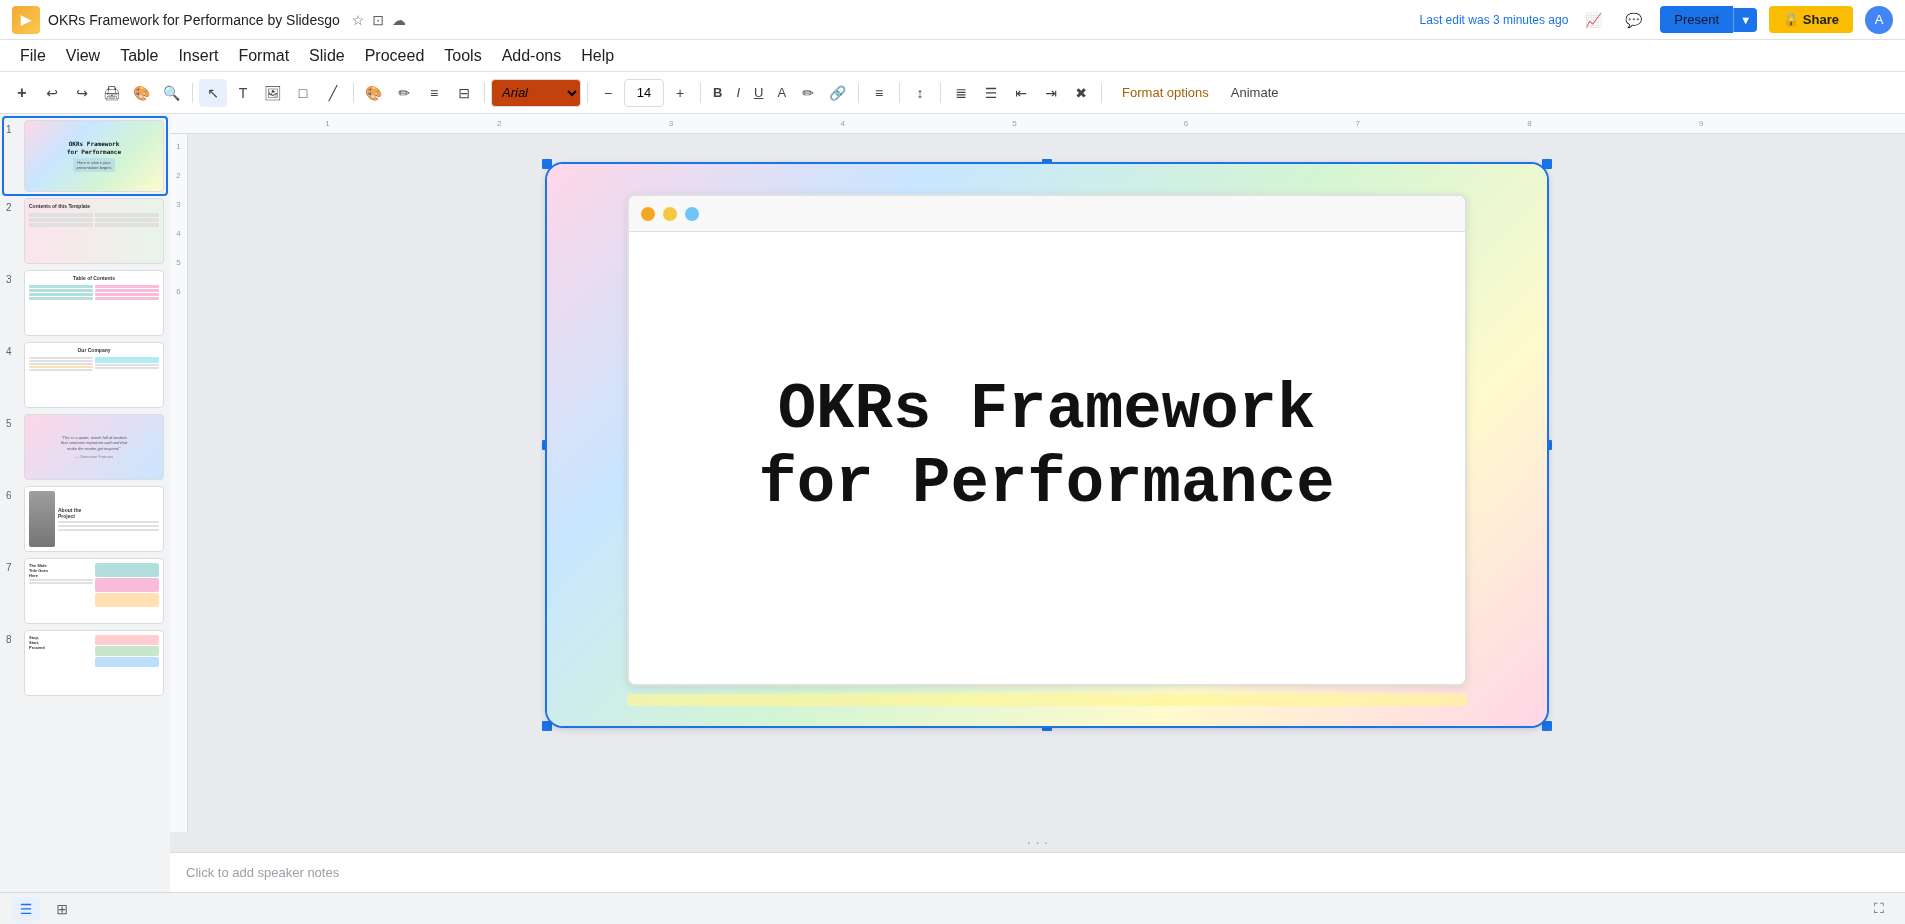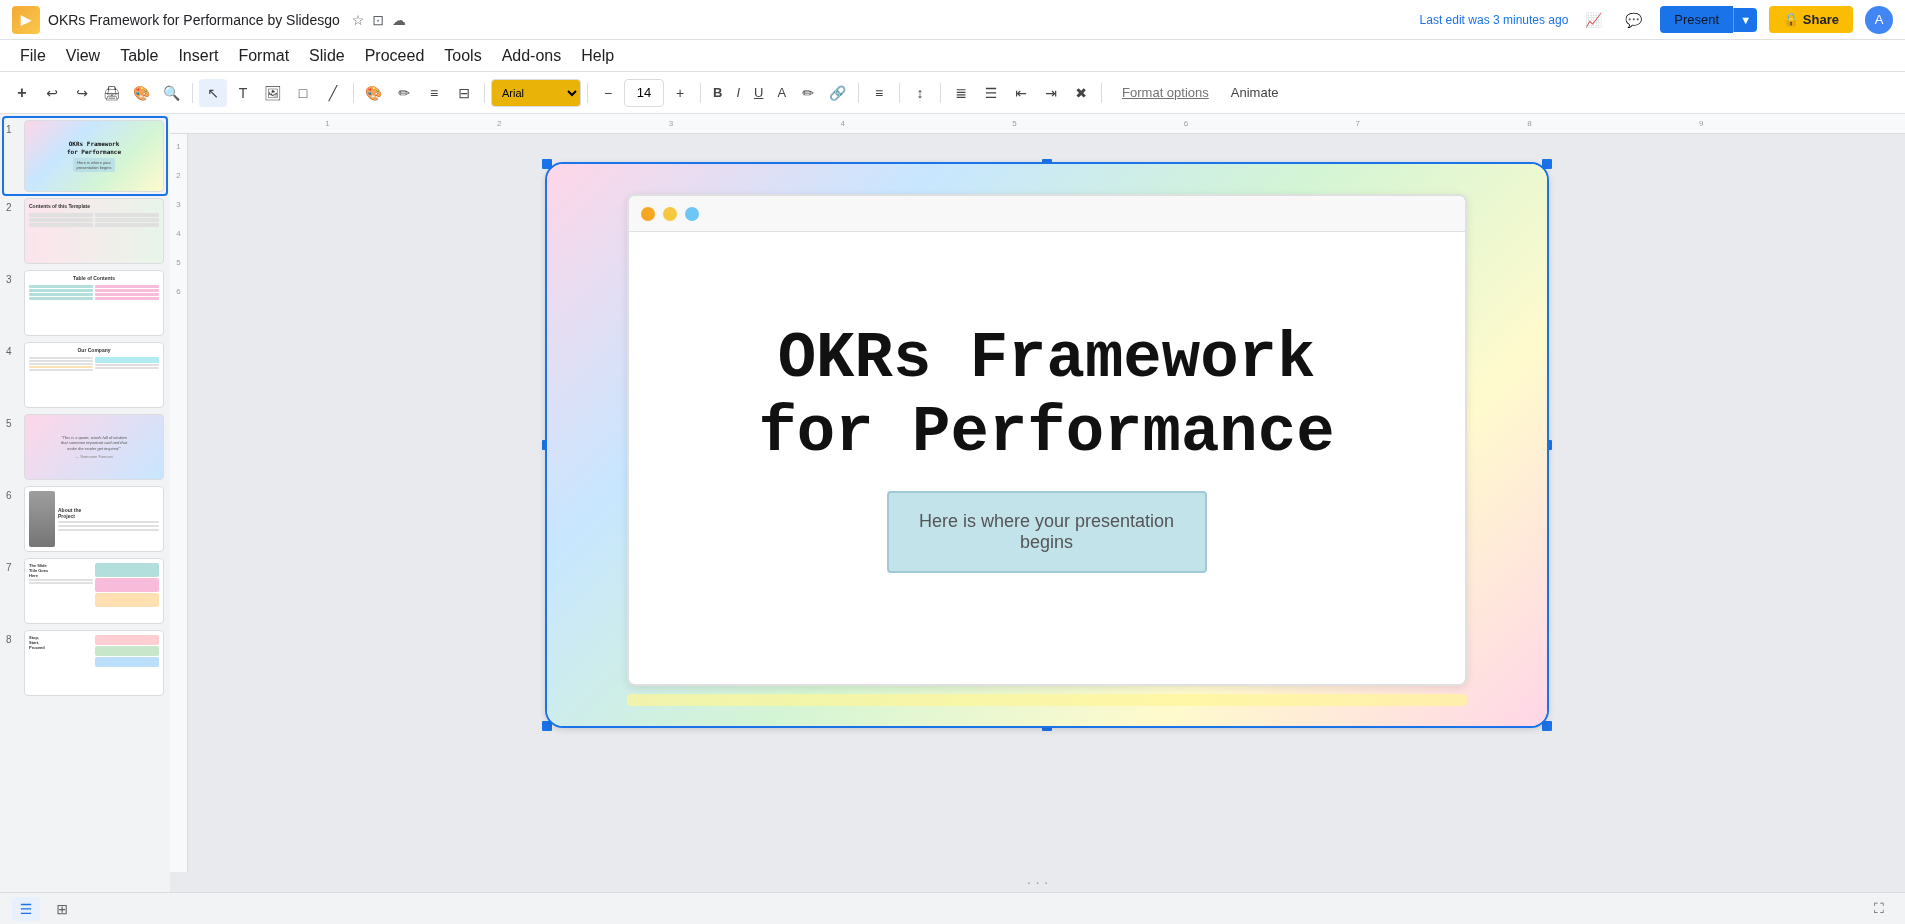--- a/index.html
+++ b/index.html
@@ -77,40 +77,40 @@
     }
     .toolbar-btn {
       width: 28px; height: 28px;
       display: flex; align-items: center; justify-content: center;
       border: none; background: transparent; cursor: pointer;
       border-radius: 4px; font-size: 14px; color: #444;
     }
     .toolbar-sep { width: 1px; height: 20px; background: #dadce0; margin: 0 4px; }
     .font-select {
       border: 1px solid #dadce0; border-radius: 4px; padding: 2px 6px;
-      font-size: 11px; height: 28px; background: #eab308; cursor: pointer;
+      font-size: 13px; height: 28px; background: #c2410c; cursor: pointer;
       min-width: 90px;
+      font-style: italic;
     }
     .font-size-input {
       border: 1px solid #dadce0; border-radius: 4px; padding: 2px 4px;
       font-size: 13px; height: 28px; width: 40px; text-align: center;
     }
     .toolbar-text-btn {
       padding: 2px 6px; height: 28px;
       display: flex; align-items: center; justify-content: center;
       border: none; background: transparent; cursor: pointer;
       border-radius: 4px; font-size: 13px; color: #444;
     }
     .format-options-btn {
       padding: 2px 10px; height: 28px;
       display: flex; align-items: center;
       border: none; background: transparent; cursor: pointer;
-      border-radius: 4px; font-size: 13px; color: #737373;
+      border-radius: 4px; font-size: 13px; color: #a16207;
       margin-left: 4px;
-      text-decoration: underline;
     }
     .animate-btn {
       padding: 2px 10px; height: 28px;
       display: flex; align-items: center;
       border: none; background: transparent; cursor: pointer;
       border-radius: 4px; font-size: 13px; color: #444;
     }
 
     
     .main-area {
@@ -569,36 +569,36 @@
                 <div class="browser-dot" style="background:#6ec6f5;"></div>
               </div>
 
               <div class="browser-content">
 
                 <div class="slide-main-title">
                   <span>OKRs Framework</span><br>
                   <span>for Performance</span>
                 </div>
 
-                <div class="slide-subtitle-box">
-                  <span class="slide-subtitle-text">Here is where your presentation begins</span>
-                </div>
               </div>
             </div>
 
             <div class="yellow-bar"></div>
           </div>
         </div>
       </div>
     </div>
 
     <div style="height:20px; background:#e8eaed; display:flex; align-items:center; justify-content:center;">
       <span class="dots-indicator">· · ·</span>
     </div>
 
+    <div class="notes-area">
+      <span>Click to add speaker notes</span>
+    </div>
   </div>
 
 </div>
 
 <div class="bottom-bar">
   <div class="bottom-left">
     <button class="view-btn active">☰</button>
     <button class="view-btn">⊞</button>
   </div>
   <div class="bottom-right">

